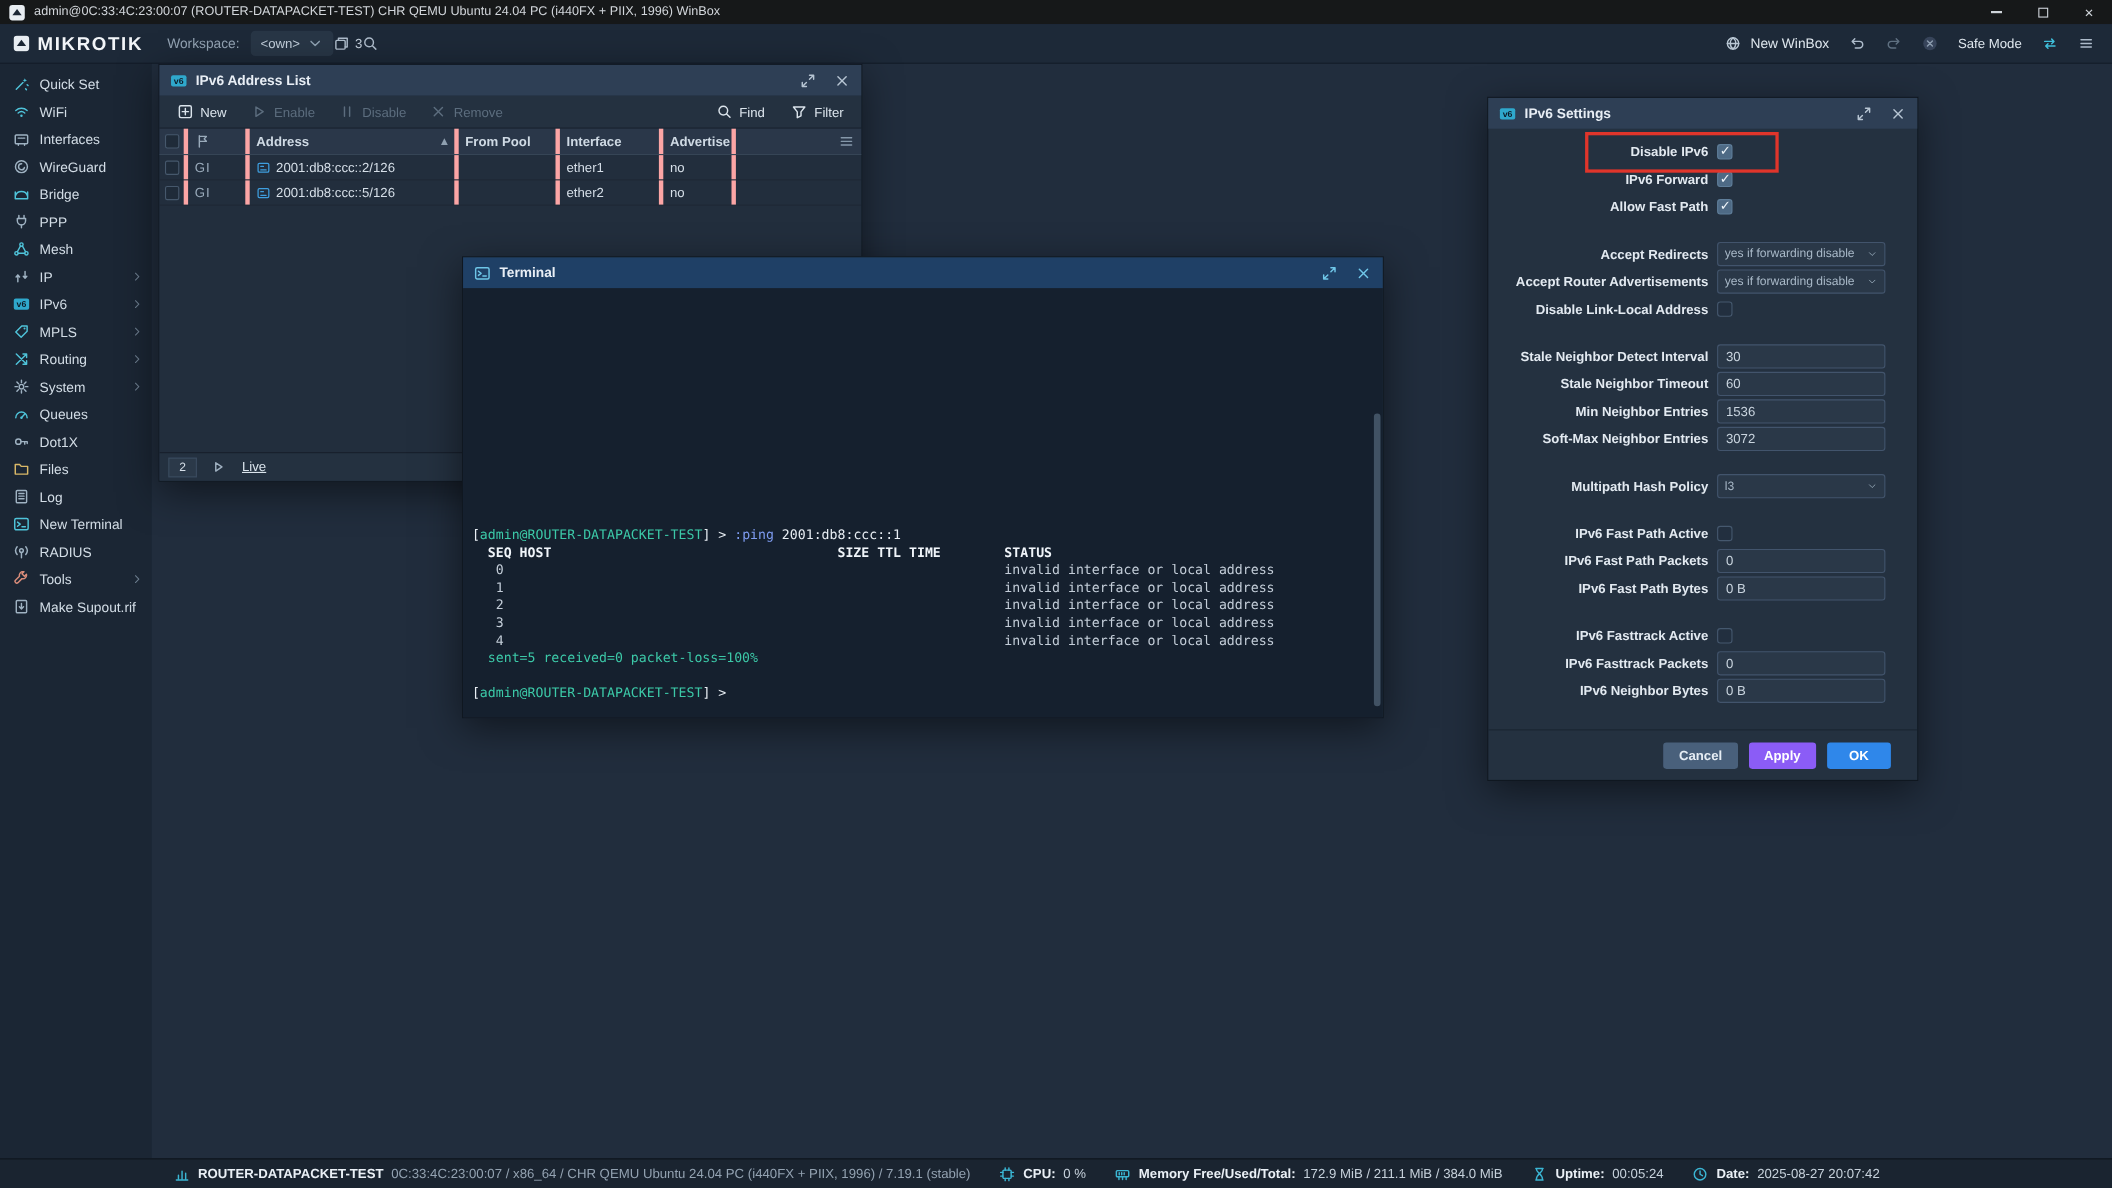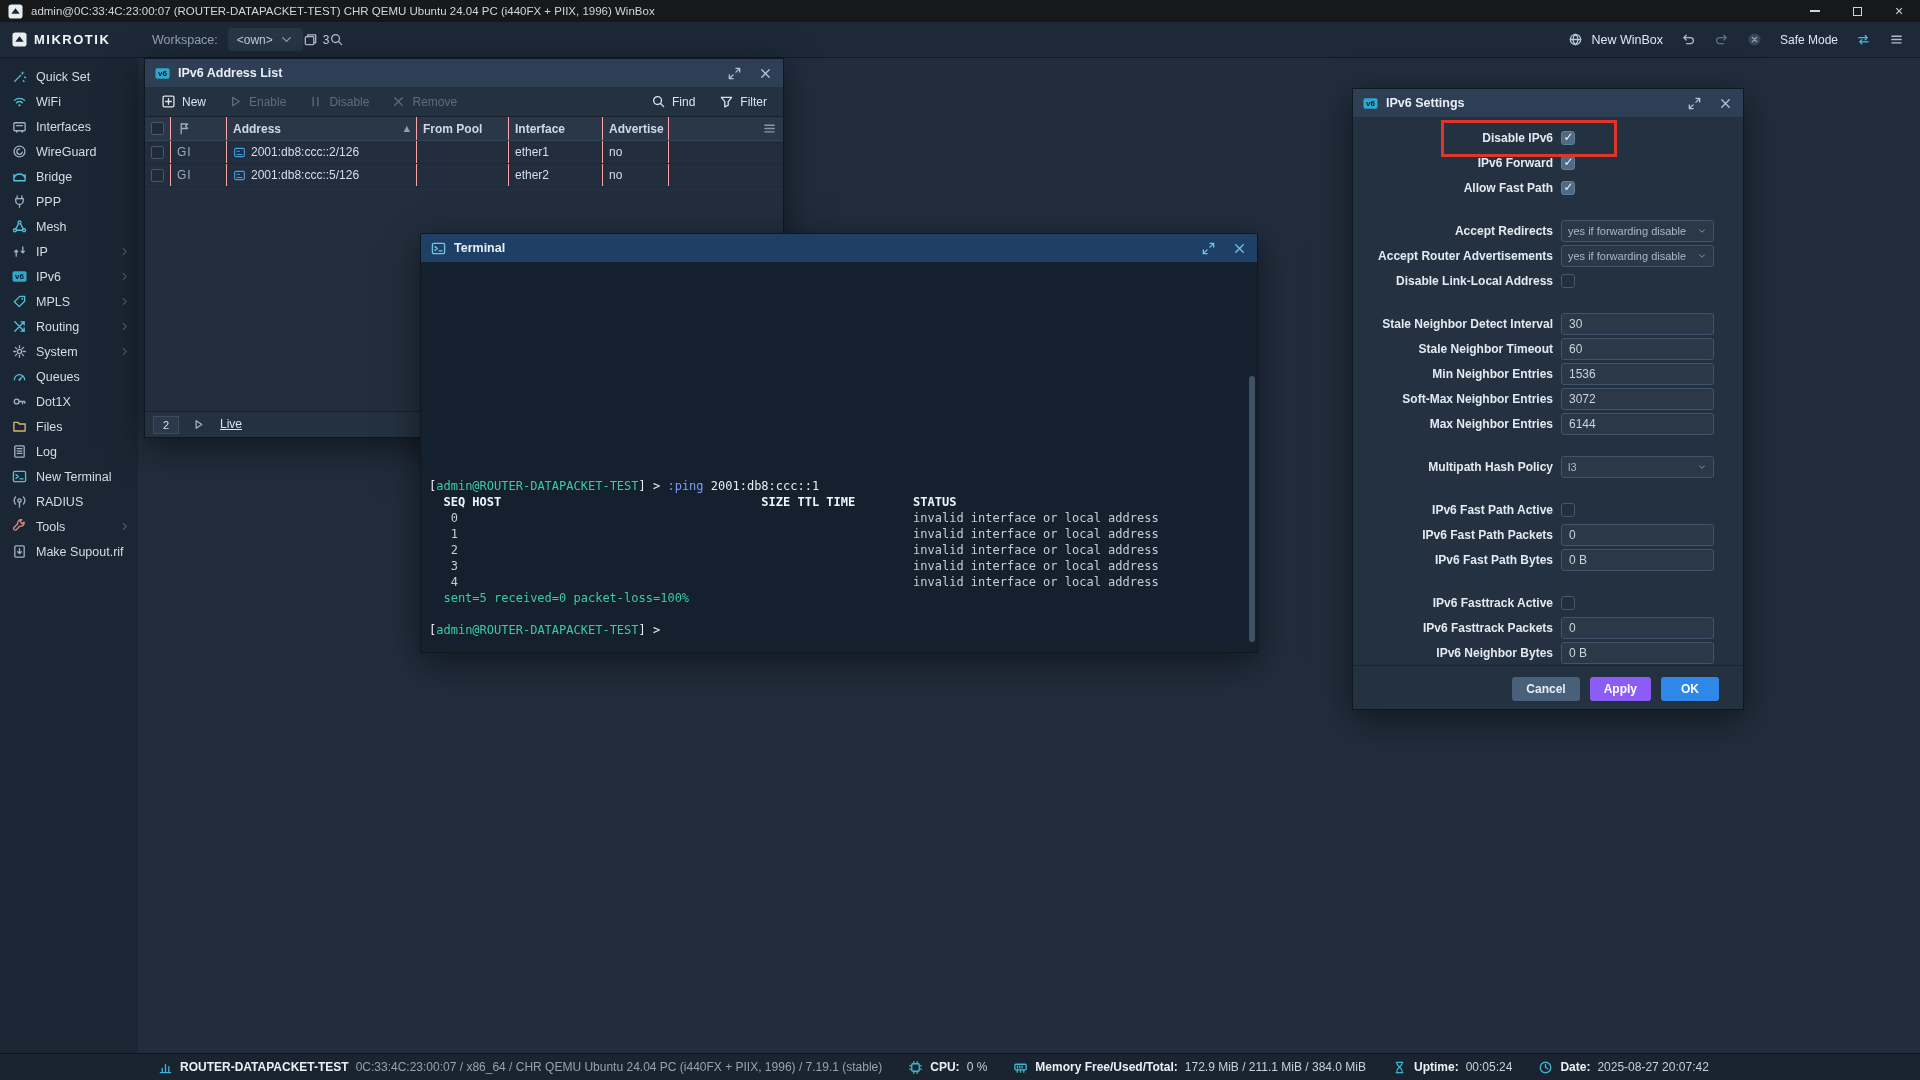--- a/index.html
+++ b/index.html
@@ -12,21 +12,21 @@
   .os-icon svg { width:12px; height:12px; display:block; }
   .os-controls { margin-left:auto; display:flex; height:100%; }
   .os-btn { width:42px; height:100%; display:flex; align-items:center; justify-content:center; color:#cfd4da; font-size:14px; cursor:pointer; }
   .minbar { width:10px; height:2px; background:#cfd4da; display:block; }
   .maxbox { width:9px; height:9px; border:1.5px solid #cfd4da; display:block; }
 
   
   .app-toolbar { position:absolute; top:22px; left:0; right:0; height:36px; background:#1d2938; border-bottom:1px solid #121b26; display:flex; align-items:center; }
   .brand { width:138px; display:flex; align-items:center; gap:7px; padding-left:12px; flex:none; }
   .brand svg { width:15px; height:15px; }
-  .brand-text { font-weight:bold; letter-spacing:1.5px; font-size:13px; color:#f2f5f8; }
+  .brand-text { font-weight:bold; letter-spacing:1.5px; font-size:17px; color:#f2f5f8; }
   .ws-label { color:#93a3b3; font-size:12.5px; margin:0 10px 0 14px; }
   .ws-select { display:flex; align-items:center; gap:6px; background:#283646; border-radius:4px; padding:4px 9px; font-size:12px; color:#c3cfdb; cursor:pointer; }
   .ws-select svg { width:10px; height:10px; color:#8ea0b0; }
   .tool-ic { color:#aebccb; display:flex; align-items:center; gap:5px; cursor:pointer; }
   .tool-ic svg { width:15px; height:15px; }
   .tool-ic.dim { color:#5f7081; }
   .tool-ic.teal { color:#3fc0dc; }
   .tool-count { font-size:12px; color:#c3cfdb; }
   .tl-left { display:flex; align-items:center; }
   .toolbar-right { margin-left:auto; display:flex; align-items:center; gap:18px; padding-right:16px; }
@@ -56,21 +56,21 @@
   .win-set { left:1214px; top:30px; width:392px; height:622px; z-index:2; }
 
   
   .alw-toolbar { height:30px; display:flex; align-items:center; gap:2px; padding:0 6px; background:#243140; border-bottom:1px solid #18202c; flex:none; }
   .tb-btn { display:flex; align-items:center; gap:6px; font-size:12px; color:#dbe4ec; padding:4px 10px; cursor:pointer; }
   .tb-btn svg { width:13px; height:13px; }
   .tb-btn.disabled { color:#5c6d7e; }
   .tb-right { margin-left:auto; display:flex; gap:4px; }
   .t-head { display:flex; height:24px; background:#2a3749; border-bottom:1px solid #364556; font-weight:bold; font-size:12px; color:#cfdae4; flex:none; }
   .t-row { display:flex; height:23px; font-size:12px; color:#d6dfe8; border-bottom:1px solid #1e2936; cursor:pointer; }
-  .cell { padding:0 6px; border-right:1px solid #fca5a5; height:100%; display:flex; align-items:center; overflow:hidden; white-space:nowrap; }
+  .cell { padding:0 6px; border-right:4px solid #fca5a5; height:100%; display:flex; align-items:center; overflow:hidden; white-space:nowrap; }
   .c-cb { width:26px; justify-content:center; padding:0; }
   .c-flag { width:56px; letter-spacing:1px; color:#9aabbb; }
   .c-addr { width:190px; gap:5px; }
   .c-pool { width:92px; }
   .c-if { width:94px; }
   .c-adv { width:66px; }
   .c-fill { flex:1; border-right:none; justify-content:flex-end; }
   .c-fill svg { width:12px; height:12px; color:#8598aa; }
   .sort { margin-left:auto; font-family:"DejaVu Sans",sans-serif; font-size:8px; color:#8fa0b0; }
   .t-head .c-flag svg { width:12px; height:12px; color:#9aabbb; }
@@ -708,24 +708,20 @@
             <div class="f-field f-input">60</div>
           </div>
           <div class="f-row">
             <span class="f-label">Min Neighbor Entries</span>
             <div class="f-field f-input">1536</div>
           </div>
           <div class="f-row">
             <span class="f-label">Soft-Max Neighbor Entries</span>
             <div class="f-field f-input">3072</div>
           </div>
-          <div class="f-row">
-            <span class="f-label">Max Neighbor Entries</span>
-            <div class="f-field f-input">6144</div>
-          </div>
           <div class="gap"></div>
           <div class="f-row">
             <span class="f-label">Multipath Hash Policy</span>
             <div class="f-field f-select">
               <span class="sel-val">l3</span>
               <span class="sel-chev">
                 <svg viewBox="0 0 16 16" fill="none" stroke="currentColor" stroke-width="1.4" stroke-linecap="round" stroke-linejoin="round">
                   <path d="M4 6 l4 4 4 -4"></path>
                 </svg>
               </span>

